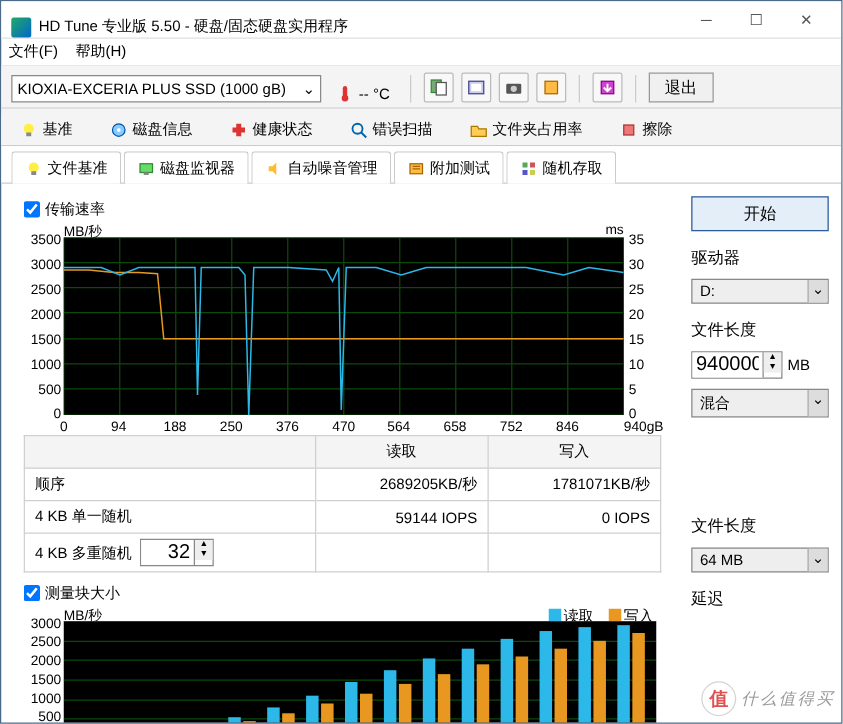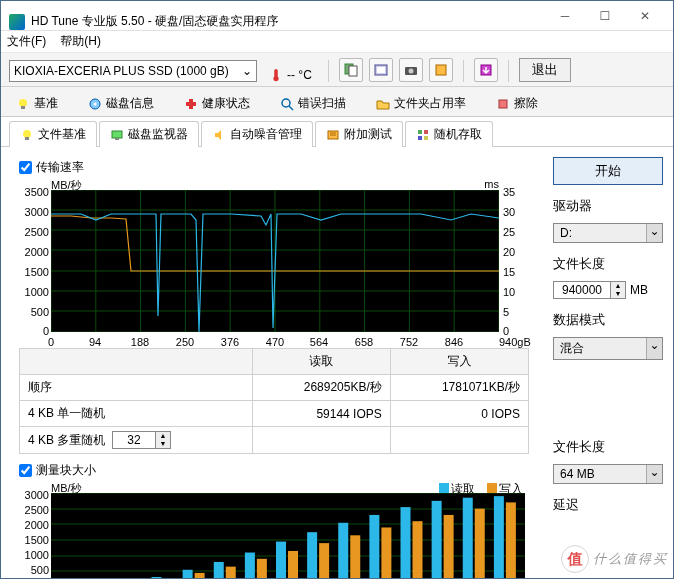--- a/index.html
+++ b/index.html
@@ -37,21 +37,21 @@
 .xlab { position: absolute; bottom: 0; font-size: 11px; transform: translateX(-50%); }
 .axislbl { position: absolute; font-size: 11px; }
 .grid line { stroke: #0a4a0a; stroke-width: 1; }
 .read-line { stroke: #2cb8e8; stroke-width: 1.2; fill: none; }
 .write-line { stroke: #e89820; stroke-width: 1.2; fill: none; }
 .restable { width: 510px; margin-left: 8px; border: 1px solid #d0d0d0; border-collapse: collapse; font-size: 13px; }
 .restable td { border: 1px solid #d0d0d0; padding: 4px 8px; }
 .restable td.h { background: #f4f4f4; text-align: center; }
 .restable td.r { text-align: right; }
 .spin { display: inline-flex; border: 1px solid #888; }
-.spin input { border: none; width: 42px; text-align: center; padding: 1px 3px; font-size: 12px; }
+.spin input { border: none; width: 42px; text-align: right; padding: 1px 3px; font-size: 16px; }
 .spinbtns { display: flex; flex-direction: column; border-left: 1px solid #888; }
 .spinbtns span { width: 14px; height: 8px; font-size: 7px; line-height: 8px; text-align: center; background: #eee; }
 .btn { border: 1px solid #2a5a9a; background: #e4eef8; padding: 4px 0; text-align: center; font-size: 13px; }
 .label { font-size: 13px; margin-top: 4px; }
 .sel { display: flex; border: 1px solid #888; background: #eee; }
 .sel span:first-child { flex: 1; padding: 2px 6px; }
 .sel .chev { width: 16px; text-align: center; background: #ddd; border-left: 1px solid #aaa; }
 .chart2 { position: relative; width: 510px; height: 110px; margin-left: 8px; }
 .chart2 .plot { position: absolute; left: 32px; top: 12px; right: 4px; bottom: 4px; background: #000; }
 .legend2 { position: absolute; right: 6px; top: 0; display: flex; gap: 12px; font-size: 12px; }
@@ -382,21 +382,20 @@
     <div style="display:flex;align-items:center;gap:4px">
       <span class="spin">
           <input style="width: 56px;" value="940000">
           <span class="spinbtns">
             <span>▲</span>
             <span>▼</span>
           </span>
         </span>
       <span>MB</span>
     </div>
-    <div class="label">数据模式</div>
     <div class="sel">
         <span>混合</span>
         <span class="chev">⌄</span>
       </div>
     <div style="height:58px"></div>
     <div class="label">文件长度</div>
     <div class="sel">
         <span>64 MB</span>
         <span class="chev">⌄</span>
       </div>

